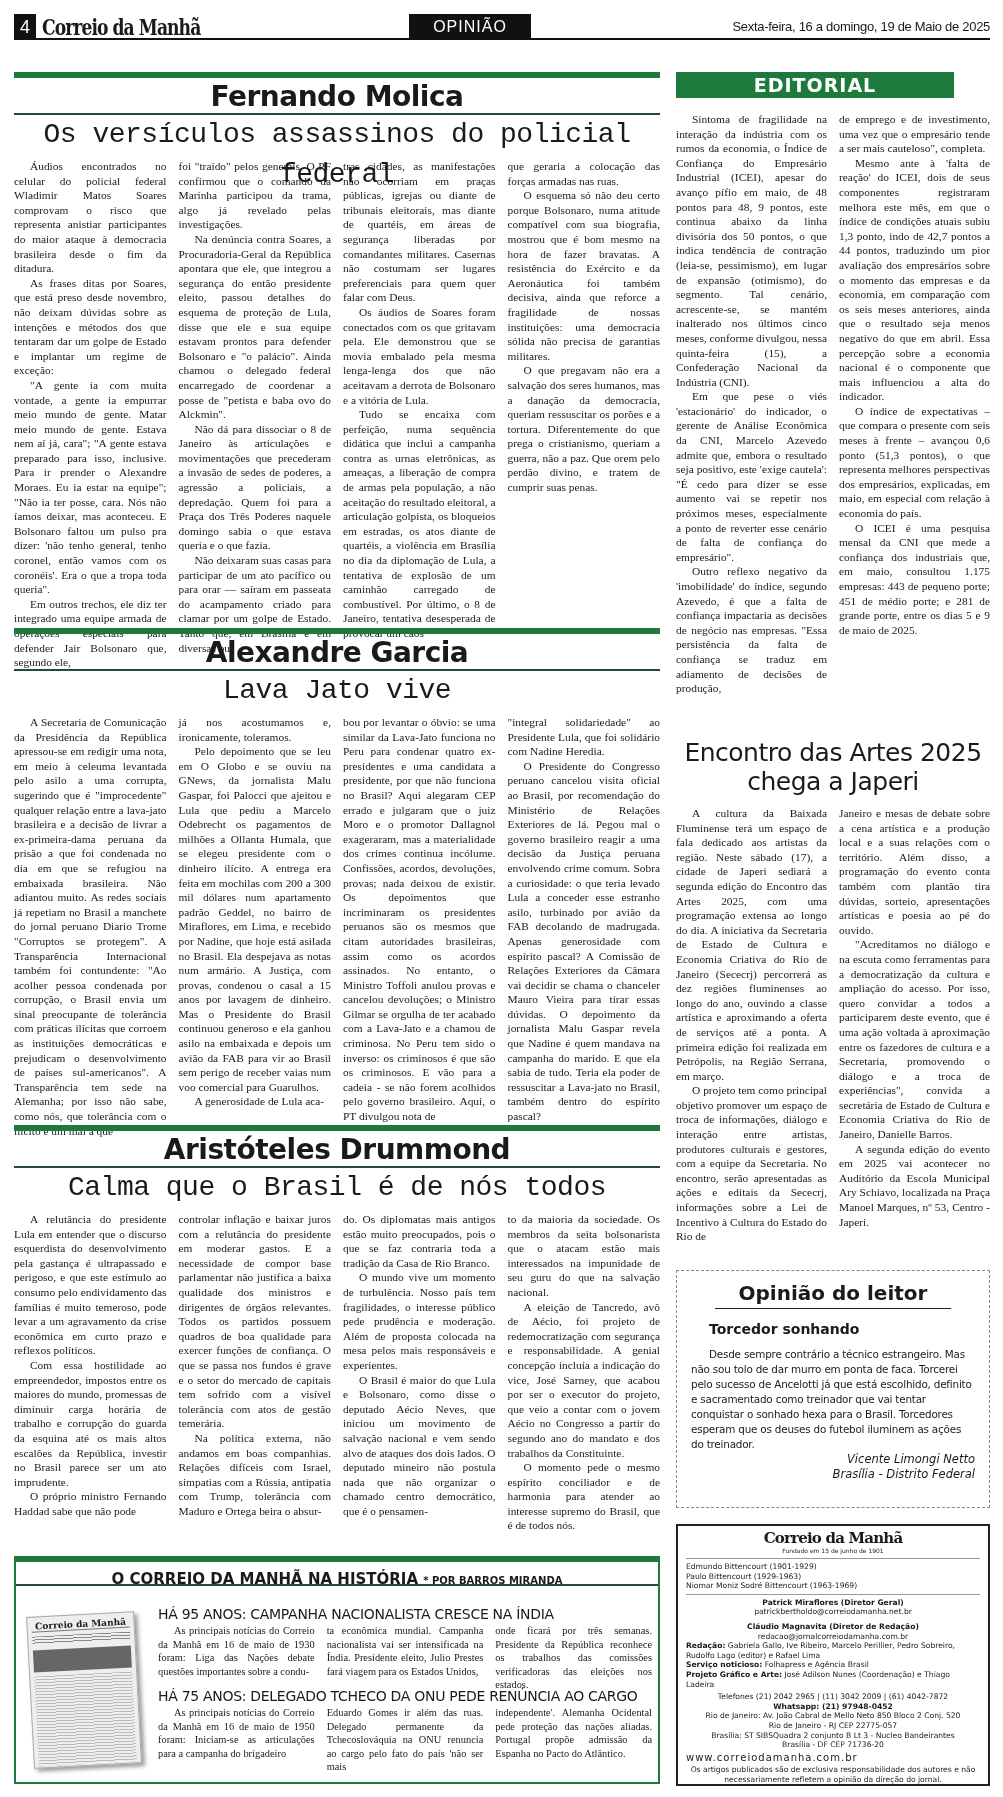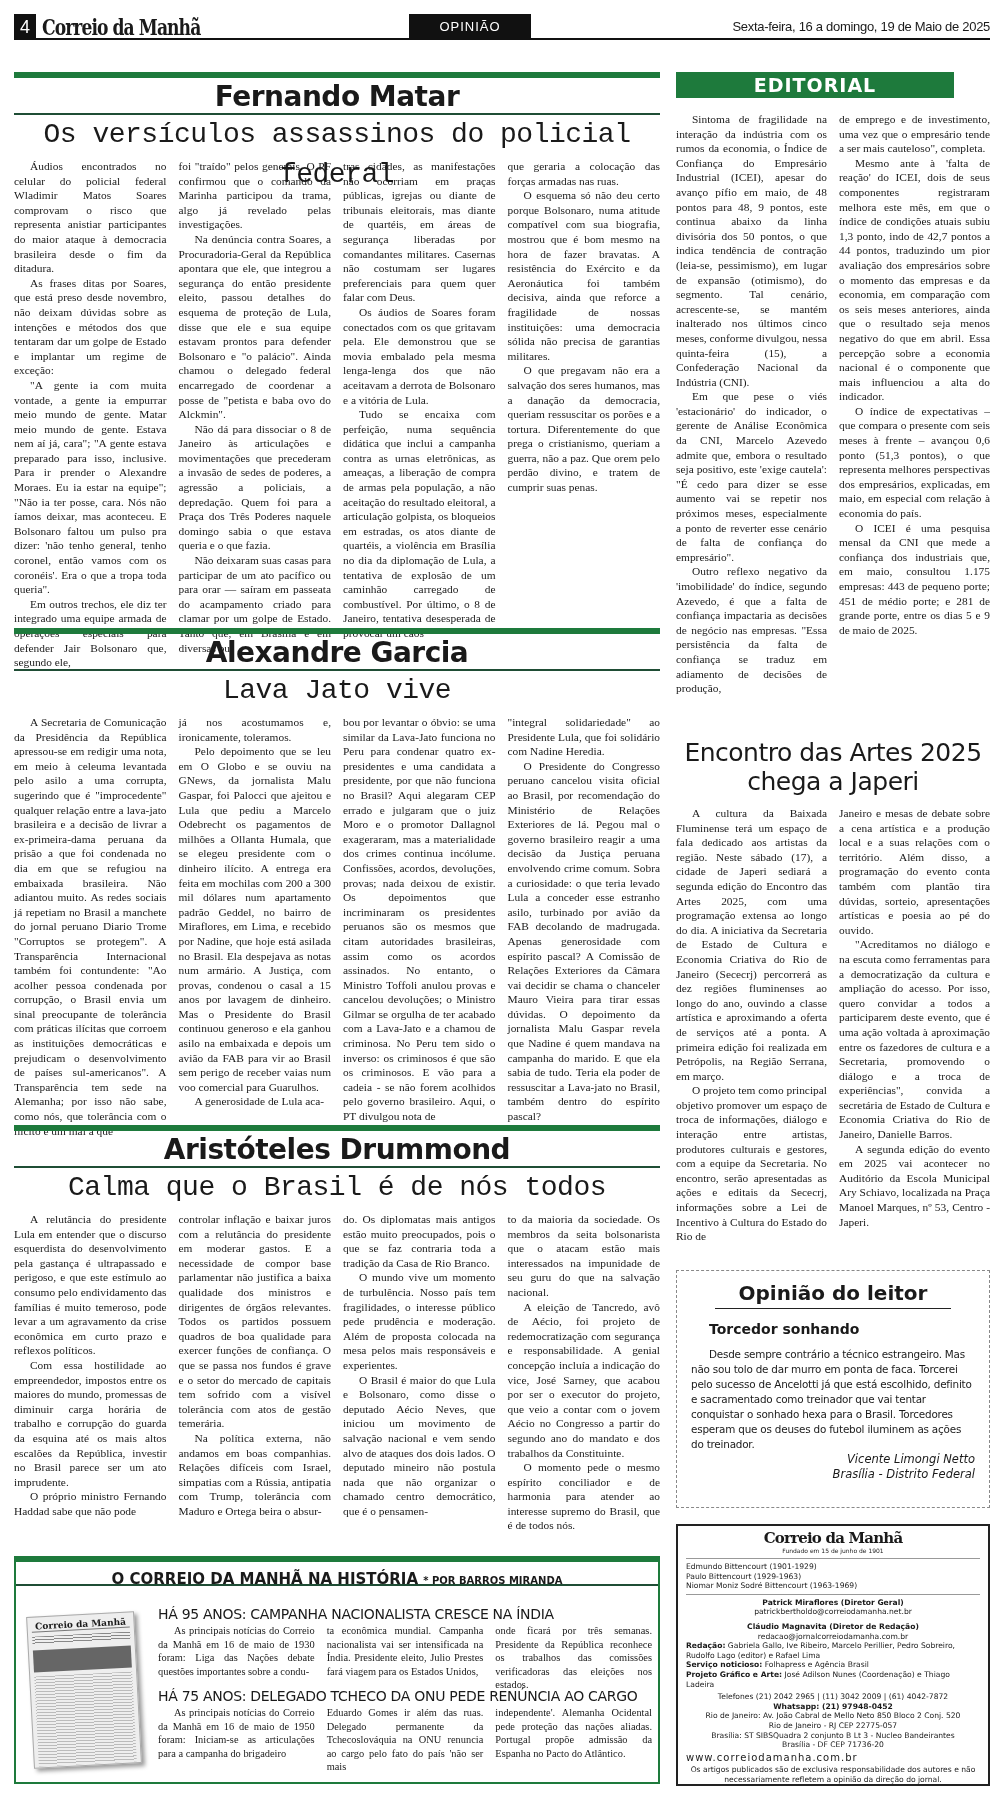--- a/index.html
+++ b/index.html
@@ -2,21 +2,21 @@
 <html><head>
 <meta charset="utf-8">
 <style>
   * { box-sizing: border-box; margin: 0; padding: 0; }
   body { width: 1003px; height: 1797px; background: #fff; font-family: "Liberation Serif", serif; color: #1a1a1a; position: relative; overflow: hidden; }
   .abs { position: absolute; }
   
   #hdr { left: 14px; top: 12px; width: 976px; height: 28px; border-bottom: 2px solid #111; }
   #pagenum { left: 0; top: 2px; width: 22px; height: 26px; background: #111; color: #fff; font-size: 18px; text-align: center; line-height: 26px; font-family: "Liberation Sans", sans-serif; }
   #masthead { left: 28px; top: 2px; font-size: 22px; font-weight: bold; font-family: "DejaVu Serif", serif; letter-spacing: -1.2px; transform: scaleX(0.78); transform-origin: left; }
-  #section { left: 395px; top: 2px; width: 122px; height: 26px; background: #111; color: #fff; font-size: 13px; text-align: center; line-height: 26px; font-family: "Liberation Sans", sans-serif; letter-spacing: 1px; }
+  #section { left: 395px; top: 2px; width: 122px; height: 26px; background: #111; color: #fff; font-size: 16px; text-align: center; line-height: 26px; font-family: "Liberation Sans", sans-serif; letter-spacing: 1px; }
   #date { right: 0; top: 7px; font-size: 13px; font-family: "Liberation Sans", sans-serif; letter-spacing: -0.3px; }
   
   .greenbar { height: 6px; background: #1e7a3c; }
   .thinbar { height: 2px; background: #1f4d35; }
   .author { text-align: center; font-family: "DejaVu Sans", sans-serif; font-size: 28px; font-weight: bold; color: #1a1a1a; letter-spacing: -0.5px; }
   .headline { text-align: center; font-family: Liberation Mono, monospace; font-size: 28px; color: #1a1a1a; letter-spacing: -0.5px; }
   .cols4 { display: grid; grid-template-columns: repeat(4, 1fr); column-gap: 12px; }
   .cols2 { display: grid; grid-template-columns: 1fr 1fr; column-gap: 12px; }
   .cols3 { display: grid; grid-template-columns: repeat(3, 1fr); column-gap: 12px; }
   .col { font-size: 11.4px; line-height: 14.6px; text-align: justify; hyphens: auto; }
@@ -53,21 +53,21 @@
 
 <div id="hdr" class="abs">
   <div id="pagenum" class="abs">4</div>
   <div id="masthead" class="abs">Correio da Manhã</div>
   <div id="section" class="abs">OPINIÃO</div>
   <div id="date" class="abs">Sexta-feira, 16 a domingo, 19 de Maio de 2025</div>
 </div>
 
 <div class="abs" style="left:14px; top:72px; width:646px;">
   <div class="greenbar"></div>
-  <div class="author" style="margin-top:2px; height:33px; line-height:33px;">Fernando Matar</div>
+  <div class="author" style="margin-top:2px; height:33px; line-height:33px;">Fernando Molica</div>
   <div class="thinbar"></div>
   <div class="headline" style="height:40px; line-height:40px;">Os versículos assassinos do policial federal</div>
   <div class="cols4" style="margin-top:4px;">
     <div class="col">
         <p>Áudios encontrados no celular do policial federal Wladimir Matos Soares comprovam o risco que representa anistiar participantes do maior ataque à democracia brasileira desde o fim da ditadura.</p>
         <p>As frases ditas por Soares, que está preso desde novembro, não deixam dúvidas sobre as intenções e métodos dos que tentaram dar um golpe de Estado e implantar um regime de exceção:</p>
         <p>"A gente ia com muita vontade, a gente ia empurrar meio mundo de gente. Matar meio mundo de gente. Estava nem aí já, cara"; "A gente estava preparado para isso, inclusive. Para ir prender o Alexandre Moraes. Eu ia estar na equipe"; "Não ia ter posse, cara. Nós não íamos deixar, mas aconteceu. E Bolsonaro faltou um pulso pra dizer: 'não tenho general, tenho coronel, então vamos com os coronéis'. Era o que a tropa toda queria".</p>
         <p>Em outros trechos, ele diz ter integrado uma equipe armada de operações especiais para defender Jair Bolsonaro que, segundo ele,</p>
       </div>
     <div class="col">

